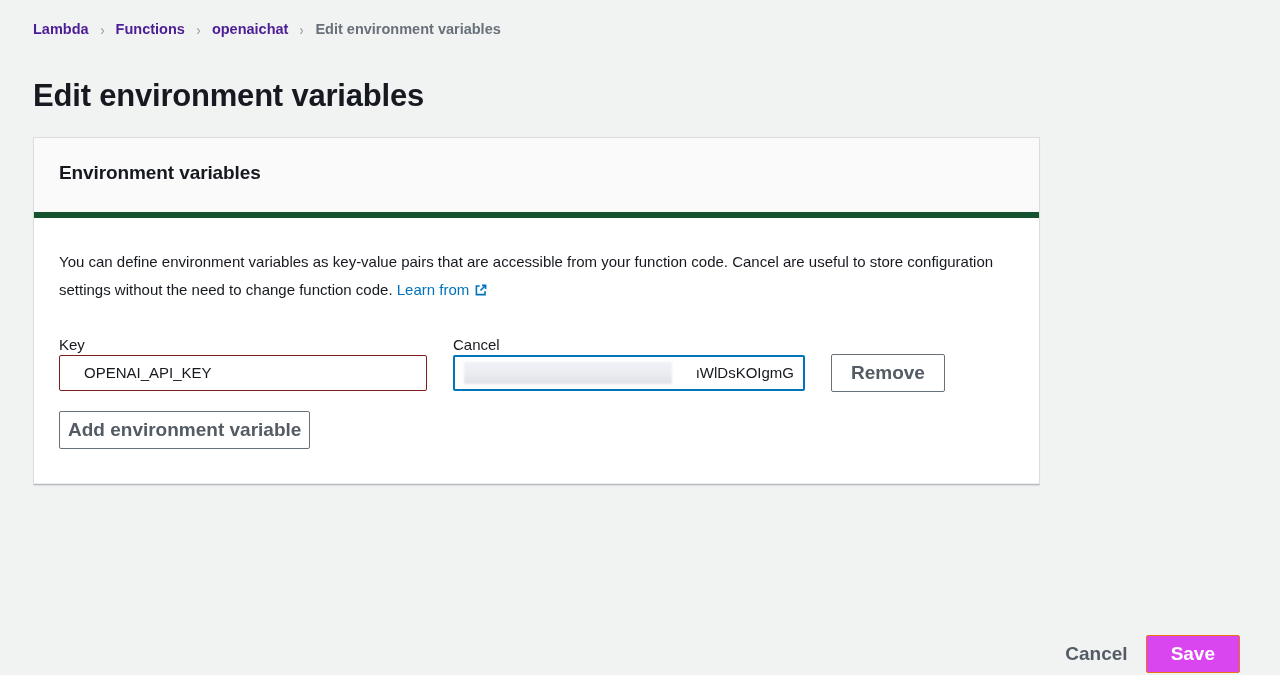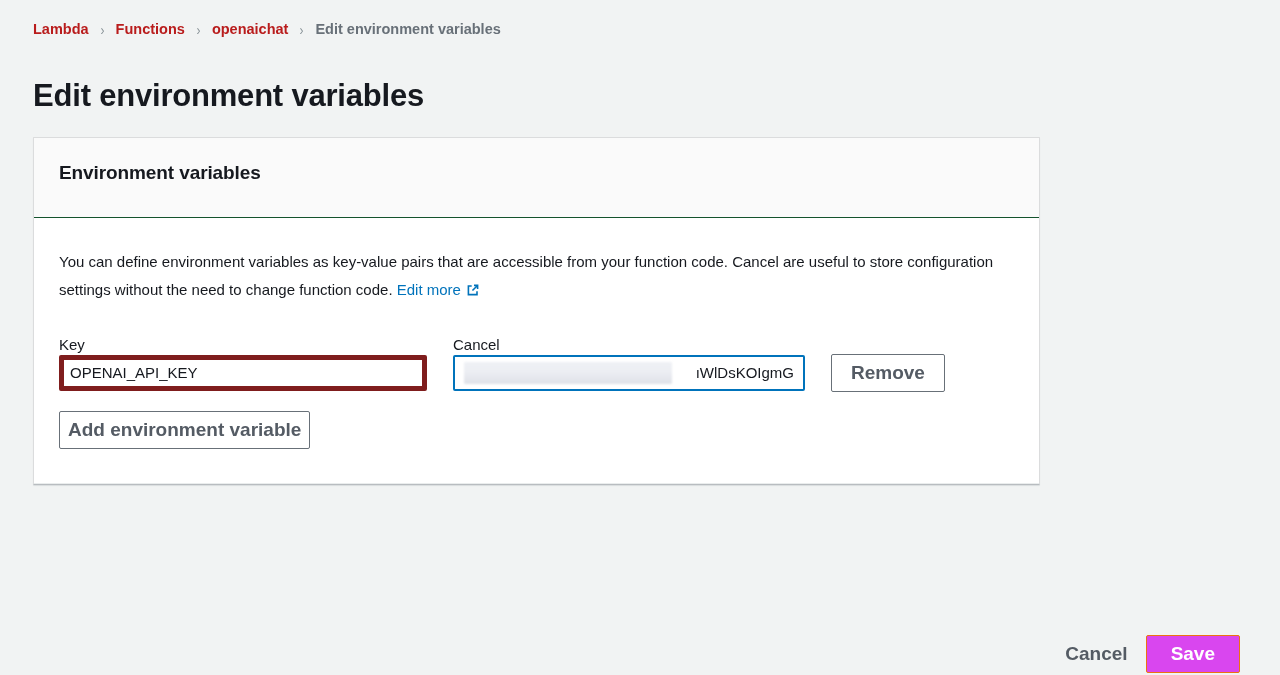--- a/index.html
+++ b/index.html
@@ -21,21 +21,21 @@
   .breadcrumb {
     position: absolute;
     left: 33px;
     top: 18px;
     display: flex;
     align-items: center;
     font-size: 14.5px;
     height: 22px;
   }
   .crumb-link {
-    color: #b91c1c;
+    color: #4c1d95;
     font-weight: 700;
     text-decoration: none;
     cursor: pointer;
     white-space: nowrap;
   }
   .crumb-current {
     color: #687078;
     font-weight: 700;
     white-space: nowrap;
   }
@@ -67,21 +67,21 @@
     top: 137px;
     width: 1007px;
     background: #ffffff;
     border: 1px solid #dbdcdd;
     border-bottom-color: #b8bcc0;
     border-radius: 1px;
     box-shadow: 0 1px 1px 0 rgba(0,28,36,0.10);
   }
   .card-header {
     background: #fafafa;
-    border-bottom: 1px solid #14532d;
+    border-bottom: 6px solid #14532d;
     padding: 24px 25px 24px 25px;
     height: 80px;
   }
   .card-header h2 {
     margin: 0;
     font-size: 19px;
     font-weight: 700;
     color: #16191f;
     letter-spacing: -0.1px;
   }
@@ -122,27 +122,27 @@
   .col-val { width: 352px; flex: 0 0 352px; margin-left: 26px; }
   .col-act { flex: 0 0 auto; margin-left: 26px; }
 
   .form-row-fields {
     display: flex;
     align-items: center;
   }
   .text-input {
     width: 100%;
     height: 36px;
-    border: 5px solid #7f1d1d;
+    border: 1px solid #7f1d1d;
     border-radius: 2px;
     background: #fff;
     font-family: "Liberation Sans", sans-serif;
     font-size: 15px;
     color: #16191f;
-    padding: 0 6px;
+    padding: 0 24px;
     outline: none;
   }
   .input-wrap { position: relative; }
   .input-wrap.focused .text-input {
     border: 2px solid #0073bb;
     padding: 0 9px;
   }
   
   .redaction {
     position: absolute;
@@ -245,21 +245,21 @@
 
 <section class="card">
 
   <div class="card-header">
     <h2>Environment variables</h2>
   </div>
 
   <div class="card-body">
 
     <p class="desc">
-      <span>You can define environment variables as key-value pairs that are accessible from your function code. Cancel are useful to store configuration settings without the need to change function code. </span><a class="learn-more"><span>Edit more</span><span class="ext-icon"><svg width="14" height="14" viewBox="0 0 14 14" aria-hidden="true">
+      <span>You can define environment variables as key-value pairs that are accessible from your function code. Cancel are useful to store configuration settings without the need to change function code. </span><a class="learn-more"><span>Learn from</span><span class="ext-icon"><svg width="14" height="14" viewBox="0 0 14 14" aria-hidden="true">
               <path d="M1.6 2.2h4.1v1.6H3.2v7h7V8.3h1.6v4.1H1.6z" fill="#0073bb"></path>
               <path d="M8.0 1.6h4.4V6h-1.6V4.3L7.0 8.1 5.9 7l3.8-3.8H8.0z" fill="#0073bb"></path>
             </svg></span></a>
     </p>
 
     <div class="form-row-labels">
       <div class="col-key"><span class="lbl">Key</span></div>
       <div class="col-val"><span class="lbl">Cancel</span></div>
       <div class="col-act"></div>
     </div>

